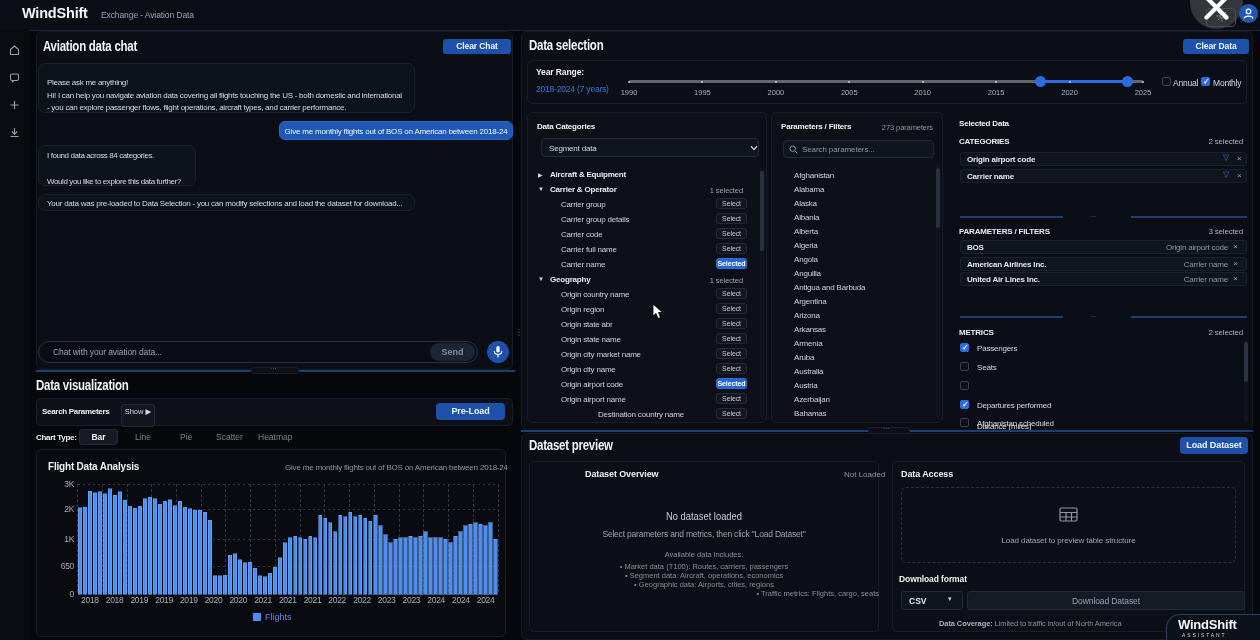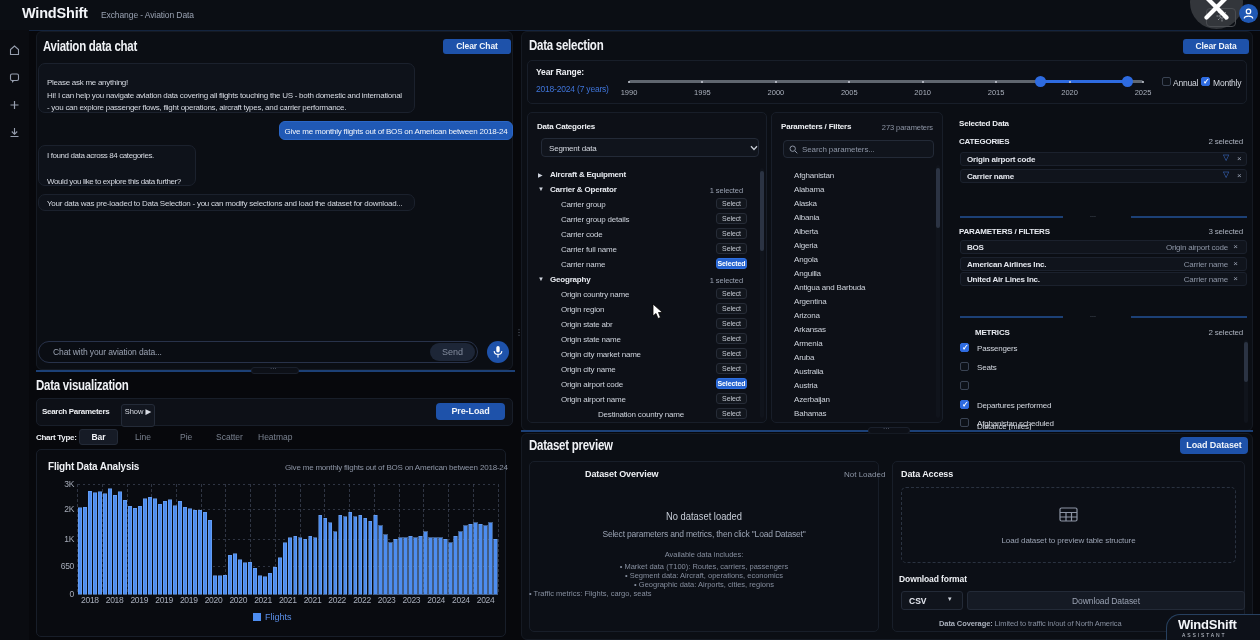--- a/index.html
+++ b/index.html
@@ -55,21 +55,21 @@
   </div>
 <div class="bubble" style="left:279px;top:121px;width:234px;height:19px;background:#2059b5;border-color:#2a66c7;color:#f2f6fc;padding:0;line-height:19px;text-align:center;border-radius:6px;">Give me monthly flights out of BOS on American between 2018-24</div>
 <div class="bubble" style="left:38px;top:145px;width:158px;height:41px;letter-spacing:-0.4px;">
     <div>I found data across 84 categories.</div>
     <div style="margin-top:13px;">Would you like to explore this data further?</div>
   </div>
 <div class="bubble" style="left:38px;top:194px;width:377px;height:17px;padding:3px 8px;letter-spacing:-0.25px;">Your data was pre-loaded to Data Selection - you can modify selections and load the dataset for download...</div>
 
 <div class="abs" style="left:38px;top:341px;width:440px;height:22px;border:1px solid #28324a;border-radius:11px;background:#0a0d13;"></div>
 <div class="abs" style="left:53px;top:347px;font-size:8.5px;color:#9aa2b2;letter-spacing:-0.1px;">Chat with your aviation data...</div>
-<div class="abs" style="left:430px;top:343px;width:45px;height:18px;background:#1d2637;border-radius:9px;color:#828b9d;font-weight:normal;font-size:9px;text-align:center;line-height:18px;">Send</div>
+<div class="abs" style="left:430px;top:343px;width:45px;height:18px;background:#1d2637;border-radius:9px;color:#828b9d;font-weight:bold;font-size:9px;text-align:center;line-height:18px;">Send</div>
 <div class="abs" style="left:487px;top:341px;width:22px;height:22px;background:#1e52aa;border-radius:50%;"></div>
 <svg class="abs" style="left:492px;top:345px;" width="12" height="14" viewBox="0 0 12 14" fill="none" stroke="#fff" stroke-width="1.1">
   <rect x="4.3" y="1" width="3.4" height="6.5" rx="1.7" fill="#fff" stroke="none"></rect>
   <path d="M2.2 6 C2.2 10.5 9.8 10.5 9.8 6 M6 10 L6 12.5"></path>
 </svg>
 
 <div class="abs" style="left:36px;top:370px;width:479px;height:2px;background:#1c4076;"></div>
 <div class="abs" style="left:251px;top:367px;width:48px;height:7px;background:#0d1017;border:1px solid #1a202c;border-radius:3px;"></div>
 <div class="abs" style="left:270px;top:362px;font-size:8px;color:#6b7383;">...</div>
 <div class="abs" style="left:515px;top:328px;font-size:8px;color:#6b7383;">⋮</div>
@@ -365,21 +365,21 @@
 <div class="abs" style="right:12px;top:147px;font-size:8px;color:#9aa2b2;">×</div>
 <div class="tag" style="top:160px;"></div>
 <div class="abs bold t8" style="left:20px;top:163px;color:#e4e7ee;">United Air Lines Inc.</div>
 <div class="abs t8" style="right:22px;top:163px;color:#8d95a5;">Carrier name</div>
 <div class="abs" style="right:12px;top:162px;font-size:8px;color:#9aa2b2;">×</div>
 
 <div class="bluebar" style="left:13px;top:204px;width:103px;"></div>
 <div class="bluebar" style="left:184px;top:204px;width:116px;"></div>
 <div class="abs" style="left:143px;top:199px;font-size:7px;color:#6b7383;">...</div>
 
-<div class="abs bold t8" style="left:28px;top:216px;color:#e8ebf1;">METRICS</div>
+<div class="abs bold t8" style="left:12px;top:216px;color:#e8ebf1;">METRICS</div>
 <div class="abs t8" style="right:7px;top:216px;color:#aab0bc;">2 selected</div>
 <div class="chk chk-on" style="left:13px;top:231px;"></div>
 <div class="abs t8" style="left:30px;top:232px;color:#d4d8e0;">Passengers</div>
 <div class="chk" style="left:13px;top:250px;"></div>
 <div class="abs t8" style="left:30px;top:251px;color:#d4d8e0;">Seats</div>
 <div class="chk" style="left:13px;top:269px;"></div>
 <div class="abs t8" style="left:30px;top:270px;color:#d4d8e0;margin-top:40px;">Distance (miles)</div>
 <div class="chk chk-on" style="left:13px;top:288px;"></div>
 <div class="abs t8" style="left:30px;top:289px;color:#d4d8e0;">Departures performed</div>
 <div class="chk" style="left:13px;top:306px;"></div>
@@ -398,21 +398,21 @@
 
 <div class="card" style="left:529px;top:461px;width:350px;height:171px;background:#0c0f16;"></div>
 <div class="abs bold" style="left:537px;top:469px;font-size:9px;color:#eef0f4;letter-spacing:-0.1px;margin-left:48px;">Dataset Overview</div>
 <div class="abs" style="left:844px;top:470px;font-size:8px;color:#8d95a5;">Not Loaded</div>
 <div class="abs" style="left:529px;top:510px;width:350px;text-align:center;font-size:11px;color:#c6ccd6;transform:scaleX(0.85);">No dataset loaded</div>
 <div class="abs" style="left:529px;top:529px;width:350px;text-align:center;font-size:8.5px;letter-spacing:-0.2px;color:#9aa2b2;">Select parameters and metrics, then click "Load Dataset"</div>
 <div class="abs" style="left:529px;top:550px;width:350px;text-align:center;font-size:7.5px;color:#868e9e;">Available data includes:</div>
 <div class="abs" style="left:529px;top:562px;width:350px;text-align:center;font-size:7.5px;color:#868e9e;">• Market data (T100): Routes, carriers, passengers</div>
 <div class="abs" style="left:529px;top:571px;width:350px;text-align:center;font-size:7.5px;color:#868e9e;">• Segment data: Aircraft, operations, economics</div>
 <div class="abs" style="left:529px;top:580px;width:350px;text-align:center;font-size:7.5px;color:#868e9e;">• Geographic data: Airports, cities, regions</div>
-<div class="abs" style="left:529px;top:589px;width:350px;text-align:left;font-size:7.5px;color:#868e9e;">• Traffic metrics: Flights, cargo, seats</div>
+<div class="abs" style="left:529px;top:589px;width:350px;text-align:right;font-size:7.5px;color:#868e9e;">• Traffic metrics: Flights, cargo, seats</div>
 
 <div class="card" style="left:892px;top:461px;width:353px;height:171px;background:#0c0f16;"></div>
 <div class="abs bold" style="left:901px;top:469px;font-size:9px;color:#eef0f4;letter-spacing:-0.1px;">Data Access</div>
 <div class="abs" style="left:901px;top:487px;width:335px;height:76px;border:1px dashed #2a3240;border-radius:5px;"></div>
 <svg class="abs" style="left:1059px;top:507px;" width="19" height="15" viewBox="0 0 19 15" fill="none" stroke="#8d95a5" stroke-width="1.2">
   <rect x="1" y="1" width="17" height="13" rx="1.5"></rect>
     <path d="M1 5.5 L18 5.5 M1 10 L18 10 M7 5.5 L7 14 M12.5 5.5 L12.5 14"></path>
 </svg>
 <div class="abs" style="left:901px;top:536px;width:335px;text-align:center;font-size:8px;letter-spacing:-0.1px;color:#9aa2b2;">Load dataset to preview table structure</div>
 <div class="abs bold" style="left:899px;top:574px;font-size:8.5px;color:#eef0f4;letter-spacing:-0.1px;">Download format</div>

